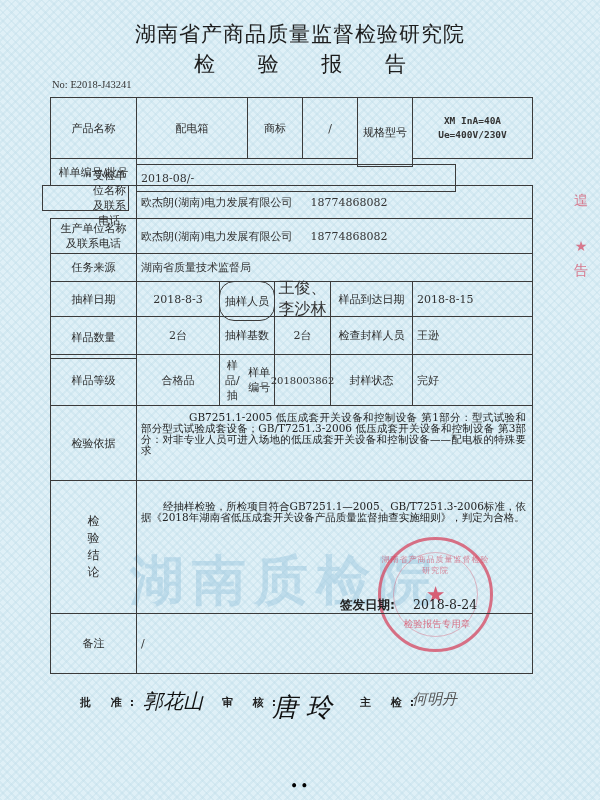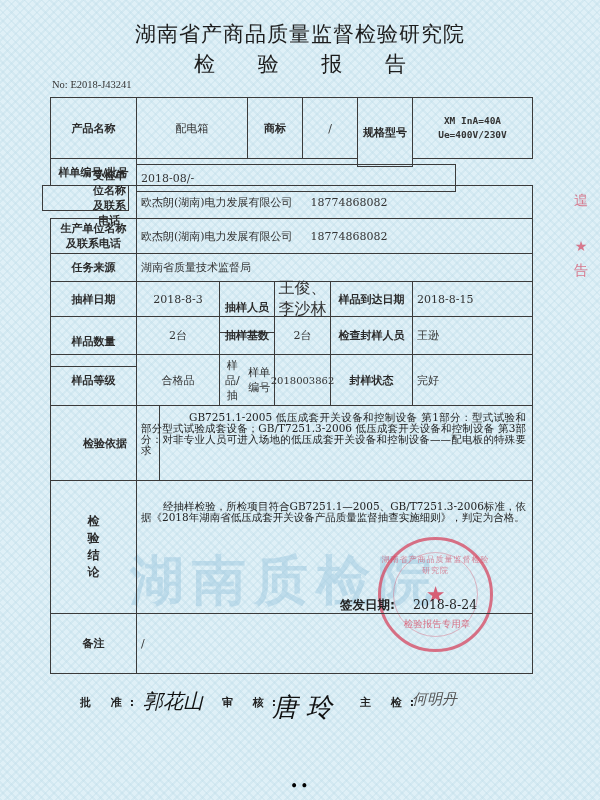--- a/index.html
+++ b/index.html
@@ -16,21 +16,21 @@
   .title1 { left:0; width:600px; top:20px; text-align:center; font-size:21px; letter-spacing:1px; color:#1c1c1c; }
   .title2 { left:0; width:600px; top:50px; text-align:center; font-size:21px; letter-spacing:18px; color:#1c1c1c; padding-left:18px; box-sizing:border-box;}
   .report-no { left:52px; top:79px; font-size:10.5px; font-family:"Liberation Serif", serif; color:#333; }
 
   .watermark {
     left:130px; top:545px; font-size:54px; font-weight:bold; letter-spacing:8px;
     color:rgba(150,195,220,0.45); font-family:"DejaVu Sans", sans-serif;
   }
 
   .cell { position:absolute; border:1px solid #3b3b3b; box-sizing:border-box; display:flex; align-items:center; font-size:11px; }
-  .lab { justify-content:center; text-align:center; font-family:"DejaVu Sans", sans-serif; font-weight:bold; font-size:11px; color:#2a2a2a; line-height:15px; }
+  .lab { justify-content:center; text-align:center; font-family:"DejaVu Sans", sans-serif; font-weight:normal; font-size:11px; color:#2a2a2a; line-height:15px; }
   .val { justify-content:flex-start; padding-left:4px; font-size:11px; color:#333; }
   .valc { justify-content:center; text-align:center; font-size:11px; color:#333; }
   .mono { font-family:"DejaVu Sans Mono", monospace; font-weight:bold; font-size:9.5px; line-height:14px; }
   .phone { margin-left:18px; }
   .para { display:block; padding:6px 6px 0 4px; font-size:10.5px; line-height:11px; text-align:justify; }
   .vert { flex-direction:column; font-size:12px; line-height:17px; }
 
   .sign-date-label { font-family:"DejaVu Sans", sans-serif; font-weight:bold; font-size:12.5px; color:#222; }
   .sign-date { font-size:12.5px; color:#222; }
 
@@ -90,43 +90,43 @@
 <div class="cell val" style="left:136px;top:218px;width:397px;height:36px;">
   <span>欧杰朗(湖南)电力发展有限公司</span>
   <span class="phone">18774868082</span>
 </div>
 
 <div class="cell lab" style="left:50px;top:253px;width:87px;height:29px;">任务来源</div>
 <div class="cell val" style="left:136px;top:253px;width:397px;height:29px;">湖南省质量技术监督局</div>
 
 <div class="cell lab" style="left:50px;top:281px;width:87px;height:36px;">抽样日期</div>
 <div class="cell valc" style="left:136px;top:281px;width:84px;height:36px;">2018-8-3</div>
-<div class="cell lab" style="left:219px;top:281px;width:56px;height:52px;">抽样人员</div>
+<div class="cell lab" style="left:219px;top:281px;width:56px;height:40px;border-radius:15px;">抽样人员</div>
 <div class="cell valc" style="left:274px;top:281px;width:57px;height:36px;font-size:16px;">王俊、李沙林</div>
 <div class="cell lab" style="left:330px;top:281px;width:83px;height:36px;">样品到达日期</div>
 <div class="cell val" style="left:412px;top:281px;width:121px;height:36px;">2018-8-15</div>
 
-<div class="cell lab" style="left:50px;top:316px;width:87px;height:51px;">样品数量</div>
+<div class="cell lab" style="left:50px;top:316px;width:87px;height:43px;">样品数量</div>
 <div class="cell valc" style="left:136px;top:316px;width:84px;height:39px;">2台</div>
 <div class="cell lab" style="left:219px;top:316px;width:56px;height:39px;">抽样基数</div>
 <div class="cell valc" style="left:274px;top:316px;width:57px;height:39px;">2台</div>
 <div class="cell lab" style="left:330px;top:316px;width:83px;height:39px;">检查封样人员</div>
 <div class="cell val" style="left:412px;top:316px;width:121px;height:39px;">王逊</div>
 
 <div class="cell lab" style="left:50px;top:354px;width:87px;height:52px;">样品等级</div>
 <div class="cell valc" style="left:136px;top:354px;width:84px;height:52px;">合格品</div>
 <div class="cell lab" style="left:219px;top:354px;width:56px;height:52px;flex-direction:row;font-weight:normal;">
   <span>样品/抽</span>
   <span>样单编号</span>
 </div>
 <div class="cell valc" style="left:274px;top:354px;width:57px;height:52px;font-size:10px;">2018003862</div>
 <div class="cell lab" style="left:330px;top:354px;width:83px;height:52px;">封样状态</div>
 <div class="cell val" style="left:412px;top:354px;width:121px;height:52px;">完好</div>
 
-<div class="cell lab" style="left:50px;top:405px;width:110px;height:76px;">检验依据</div>
+<div class="cell lab" style="left:50px;top:405px;width:87px;height:76px;">检验依据</div>
 <div class="cell" style="left:136px;top:405px;width:397px;height:76px;align-items:flex-start;">
   <div class="para" style="text-indent:48px;">GB7251.1-2005 低压成套开关设备和控制设备 第1部分：型式试验和部分型式试验成套设备；GB/T7251.3-2006 低压成套开关设备和控制设备 第3部分：对非专业人员可进入场地的低压成套开关设备和控制设备——配电板的特殊要求</div>
 </div>
 
 <div class="cell lab vert" style="left:50px;top:480px;width:87px;height:134px;">
   <span>检</span>
   <span>验</span>
   <span>结</span>
   <span>论</span>
 </div>

